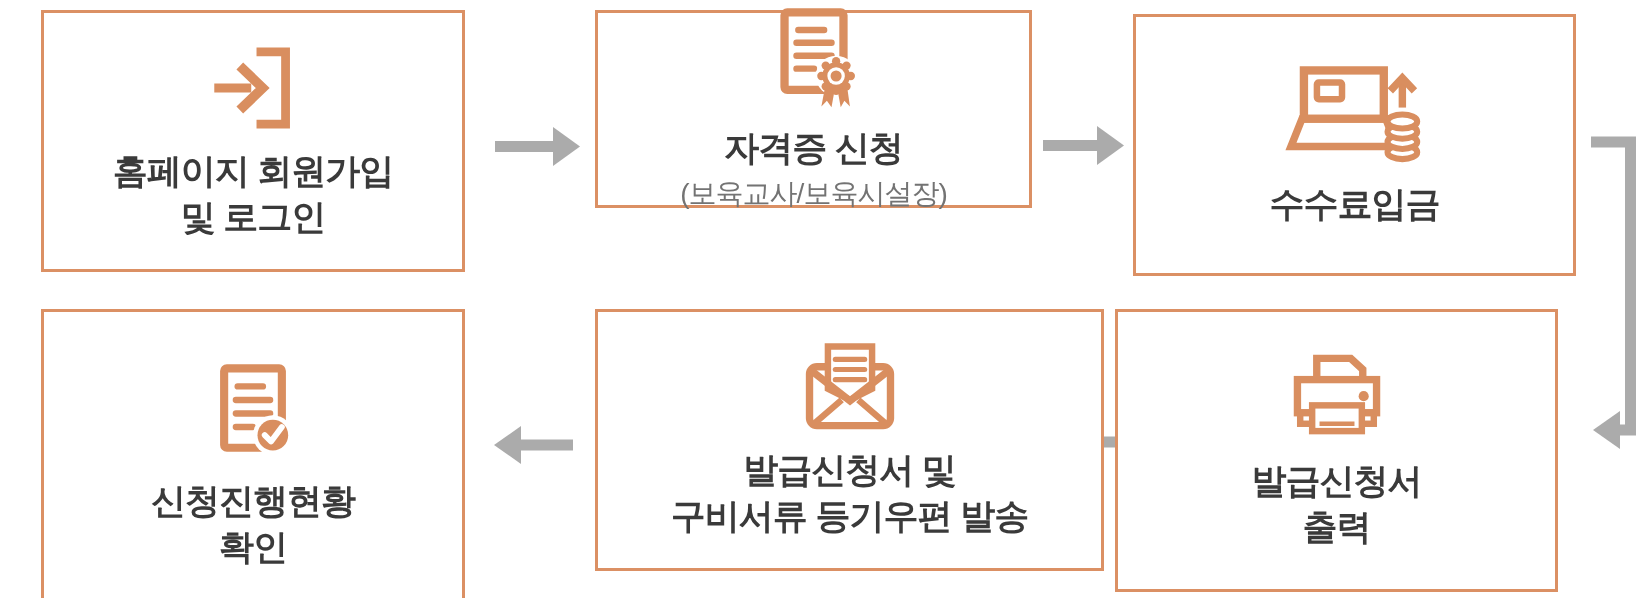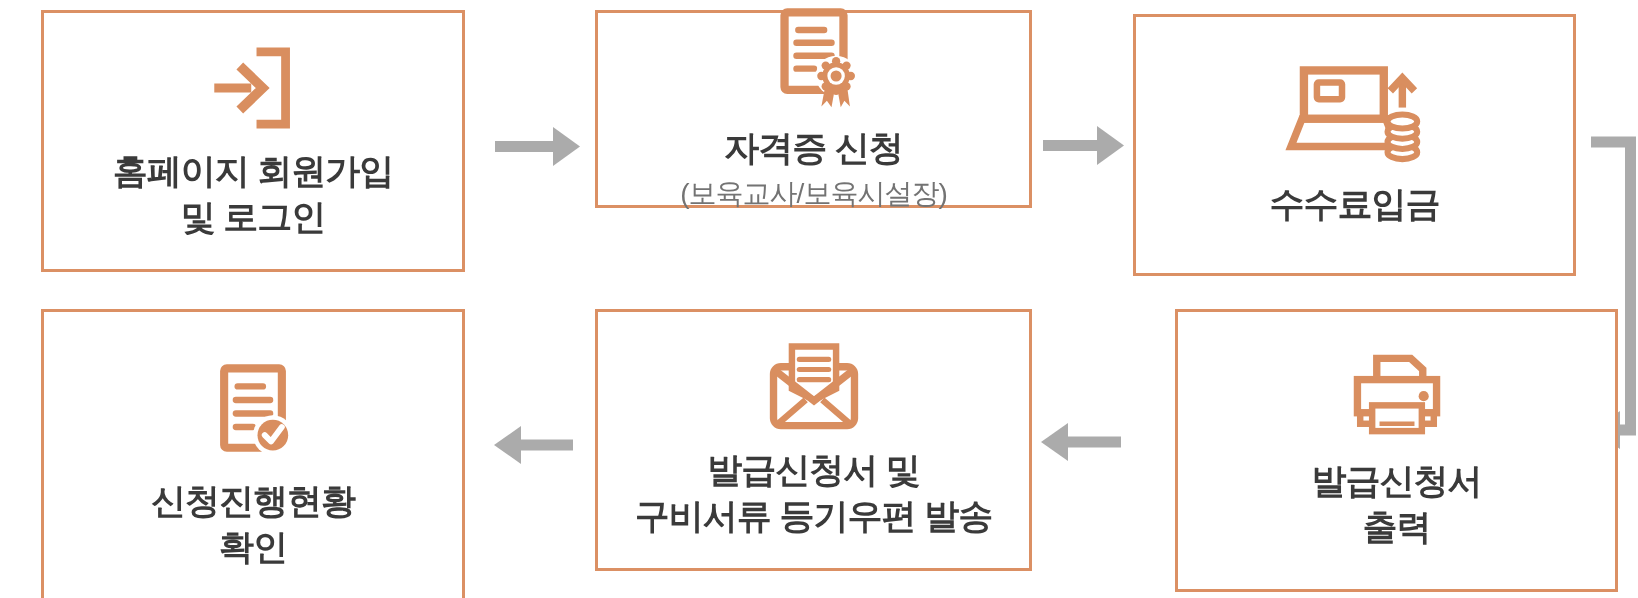--- a/index.html
+++ b/index.html
@@ -16,22 +16,22 @@
   .box{
     position:absolute;
     border:3px solid var(--border);
     background:#fff;
     display:flex;flex-direction:column;align-items:center;justify-content:center;
     text-align:center;
   }
   #b1{left:13px;top:10px;width:424px;height:262px;}
   #b2{left:567px;top:10px;width:437px;height:198px;}
   #b3{left:1105px;top:14px;width:443px;height:262px;}
-  #b4{left:1147px;top:309px;width:443px;height:283px;}
-  #b5{left:567px;top:309px;width:437px;height:262px;}
+  #b4{left:1087px;top:309px;width:443px;height:283px;}
+  #b5{left:567px;top:309px;width:509px;height:262px;}
   #b6{left:13px;top:309px;width:424px;height:314px;}
   .icon{color:var(--accent);margin-bottom:14px;line-height:0;}
   .icon svg{stroke:currentColor;}
   .title{font-size:35px;font-weight:700;line-height:46px;color:var(--text);letter-spacing:-1px;}
   .subtitle{font-size:28px;font-weight:400;line-height:38px;color:#737373;margin-top:4px;letter-spacing:-1px;}
   .arrow-layer{position:absolute;left:0;top:0;pointer-events:none;}
 </style>
 </head>
 <body>
 

